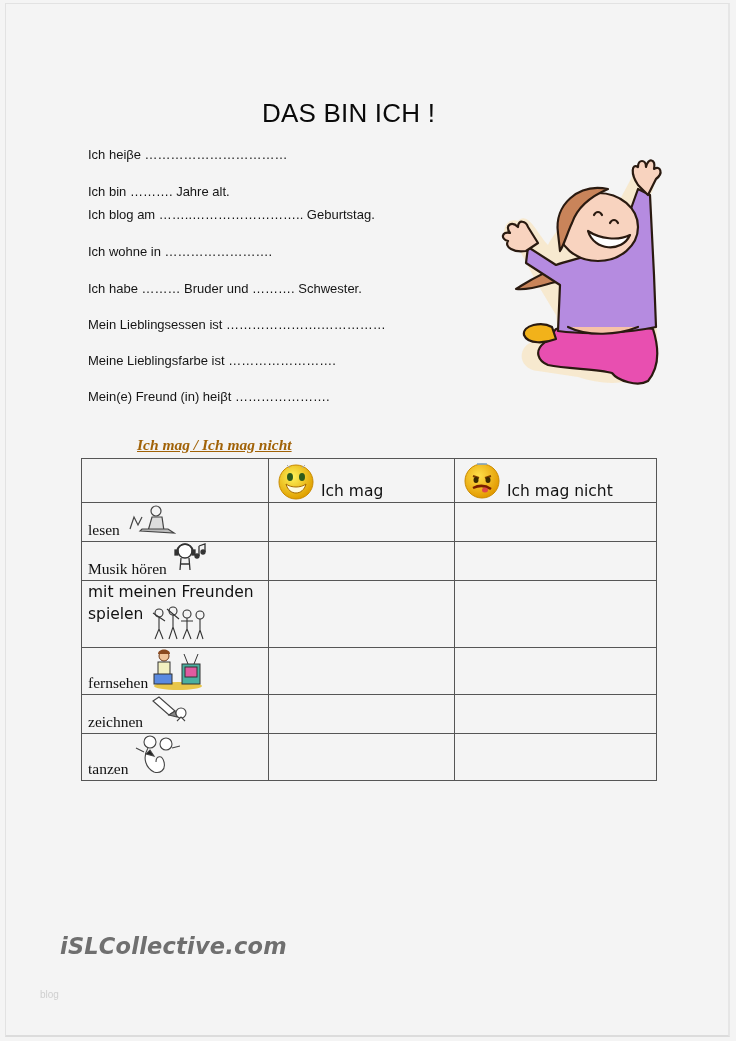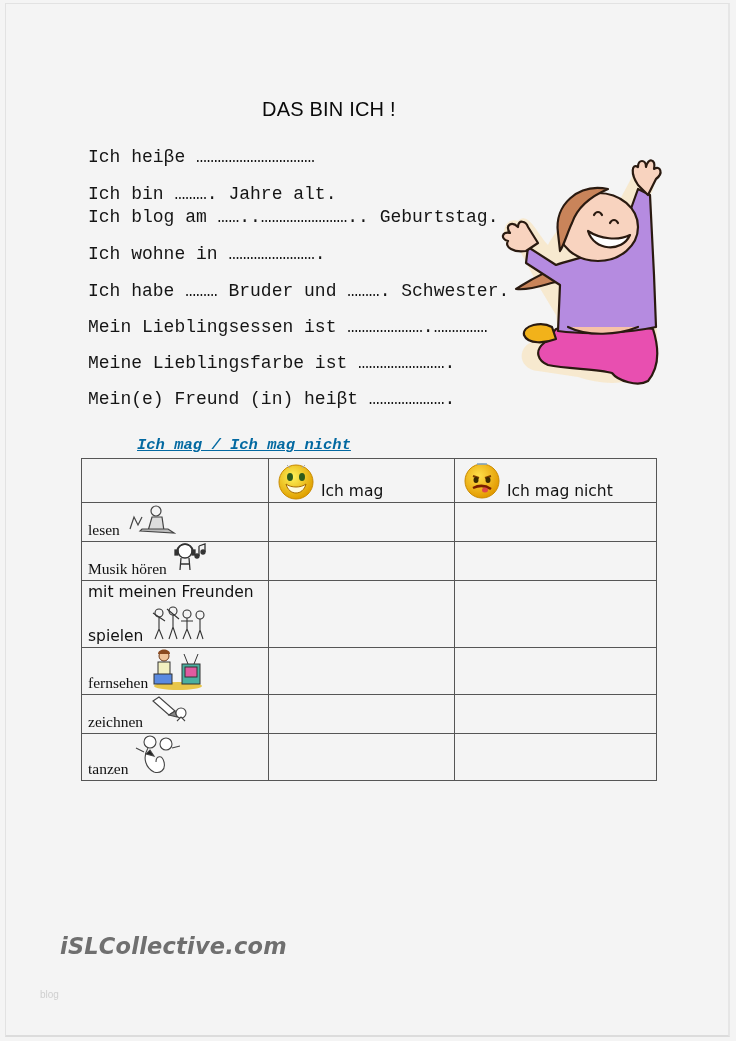--- a/index.html
+++ b/index.html
@@ -11,34 +11,34 @@
   }
   .page-frame {
     position: absolute; left: 5px; top: 3px; width: 725px; height: 1034px;
     border-left: 1px solid #e2e2e2; border-top: 1px solid #e2e2e2;
     border-right: 2px solid #e6e6e6; border-bottom: 2px solid #dcdcdc;
     box-sizing: border-box;
   }
   .title {
     position: absolute; left: 262px; top: 98px;
     font-family: "Liberation Sans", sans-serif;
-    font-size: 20px; font-weight: normal; letter-spacing: 0.2px;
+    font-size: 26px; font-weight: normal; letter-spacing: 0.2px;
     color: #0a0a0a; white-space: nowrap;
   }
   .line {
     position: absolute; left: 88px;
-    font-family: Liberation Mono, monospace;
-    font-size: 18px; color: #151515; white-space: nowrap;
+    font-family: Liberation Sans, sans-serif;
+    font-size: 13px; color: #151515; white-space: nowrap;
   }
   .girl { position: absolute; left: 498px; top: 155px; width: 166px; height: 240px; }
   .subtitle {
     position: absolute; left: 137px; top: 436px;
-    font-family: Liberation Mono, monospace;
+    font-family: Liberation Serif, serif;
     font-size: 15.5px; font-weight: bold; font-style: italic;
-    text-decoration: underline; color: #0369a1; white-space: nowrap;
+    text-decoration: underline; color: #a16207; white-space: nowrap;
   }
   table.likes {
     position: absolute; left: 81px; top: 458px;
     border-collapse: collapse; table-layout: fixed;
     width: 575px;
     border-radius: 20px;
   }
   table.likes td {
     border: 1.5px solid #555;
     padding: 0; vertical-align: bottom; position: relative;
@@ -195,21 +195,21 @@
         </svg>
       </span>
     </td>
     <td></td>
     <td></td>
   </tr>
 
   <tr style="height:67px">
     <td class="two-line">
       <span class="l1">mit meinen Freunden</span>
-      <span class="l2" style="display:flex;align-items:flex-end">
+      <span class="l2" style="display:flex;">
         <span>spielen</span>
         <svg width="56" height="36" viewBox="0 0 56 36" style="margin-left:8px;margin-bottom:4px">
           <g fill="none" stroke="#333" stroke-width="1.1">
             <circle cx="8" cy="8" r="4"></circle>
                 <path d="M8 12 L8 24 L4 34 M8 24 L12 34 M2 8 L14 16"></path>
             <circle cx="22" cy="6" r="4"></circle>
                 <path d="M22 10 L22 22 L18 34 M22 22 L26 34 M16 4 L28 14"></path>
             <circle cx="36" cy="9" r="4"></circle>
                 <path d="M36 13 L36 24 L32 34 M36 24 L40 34 M30 16 L42 16"></path>
             <circle cx="49" cy="10" r="4"></circle>

